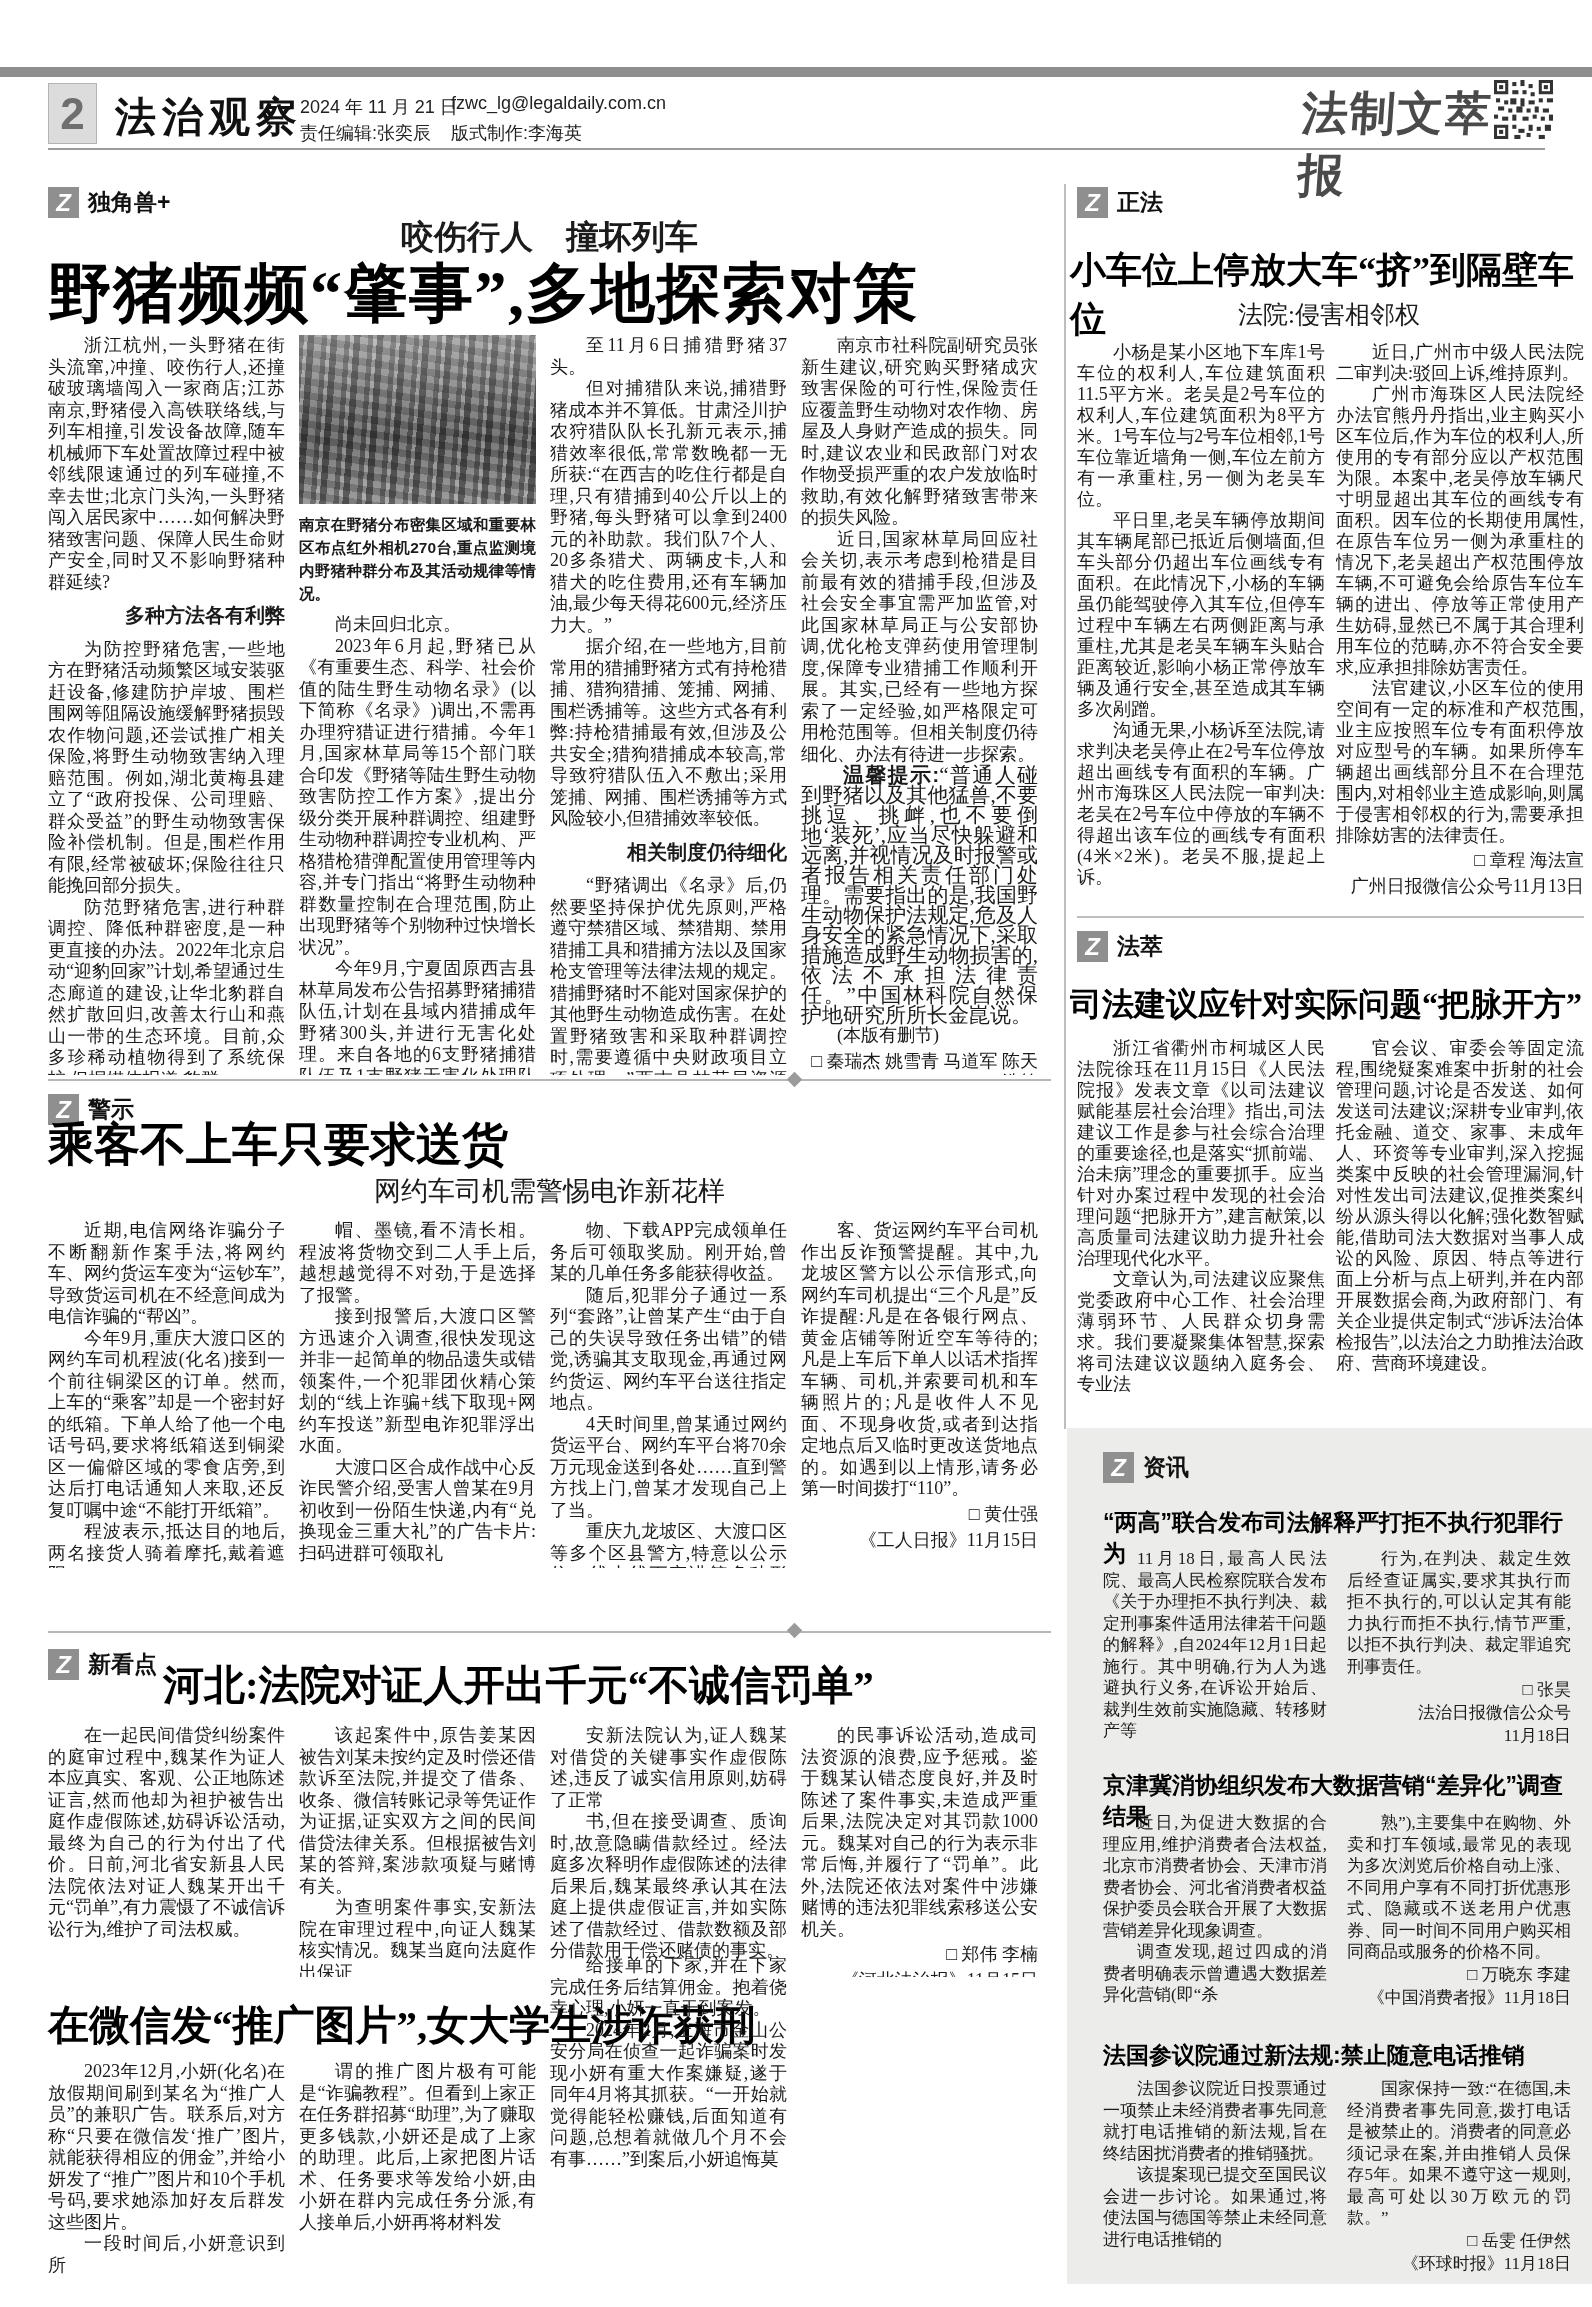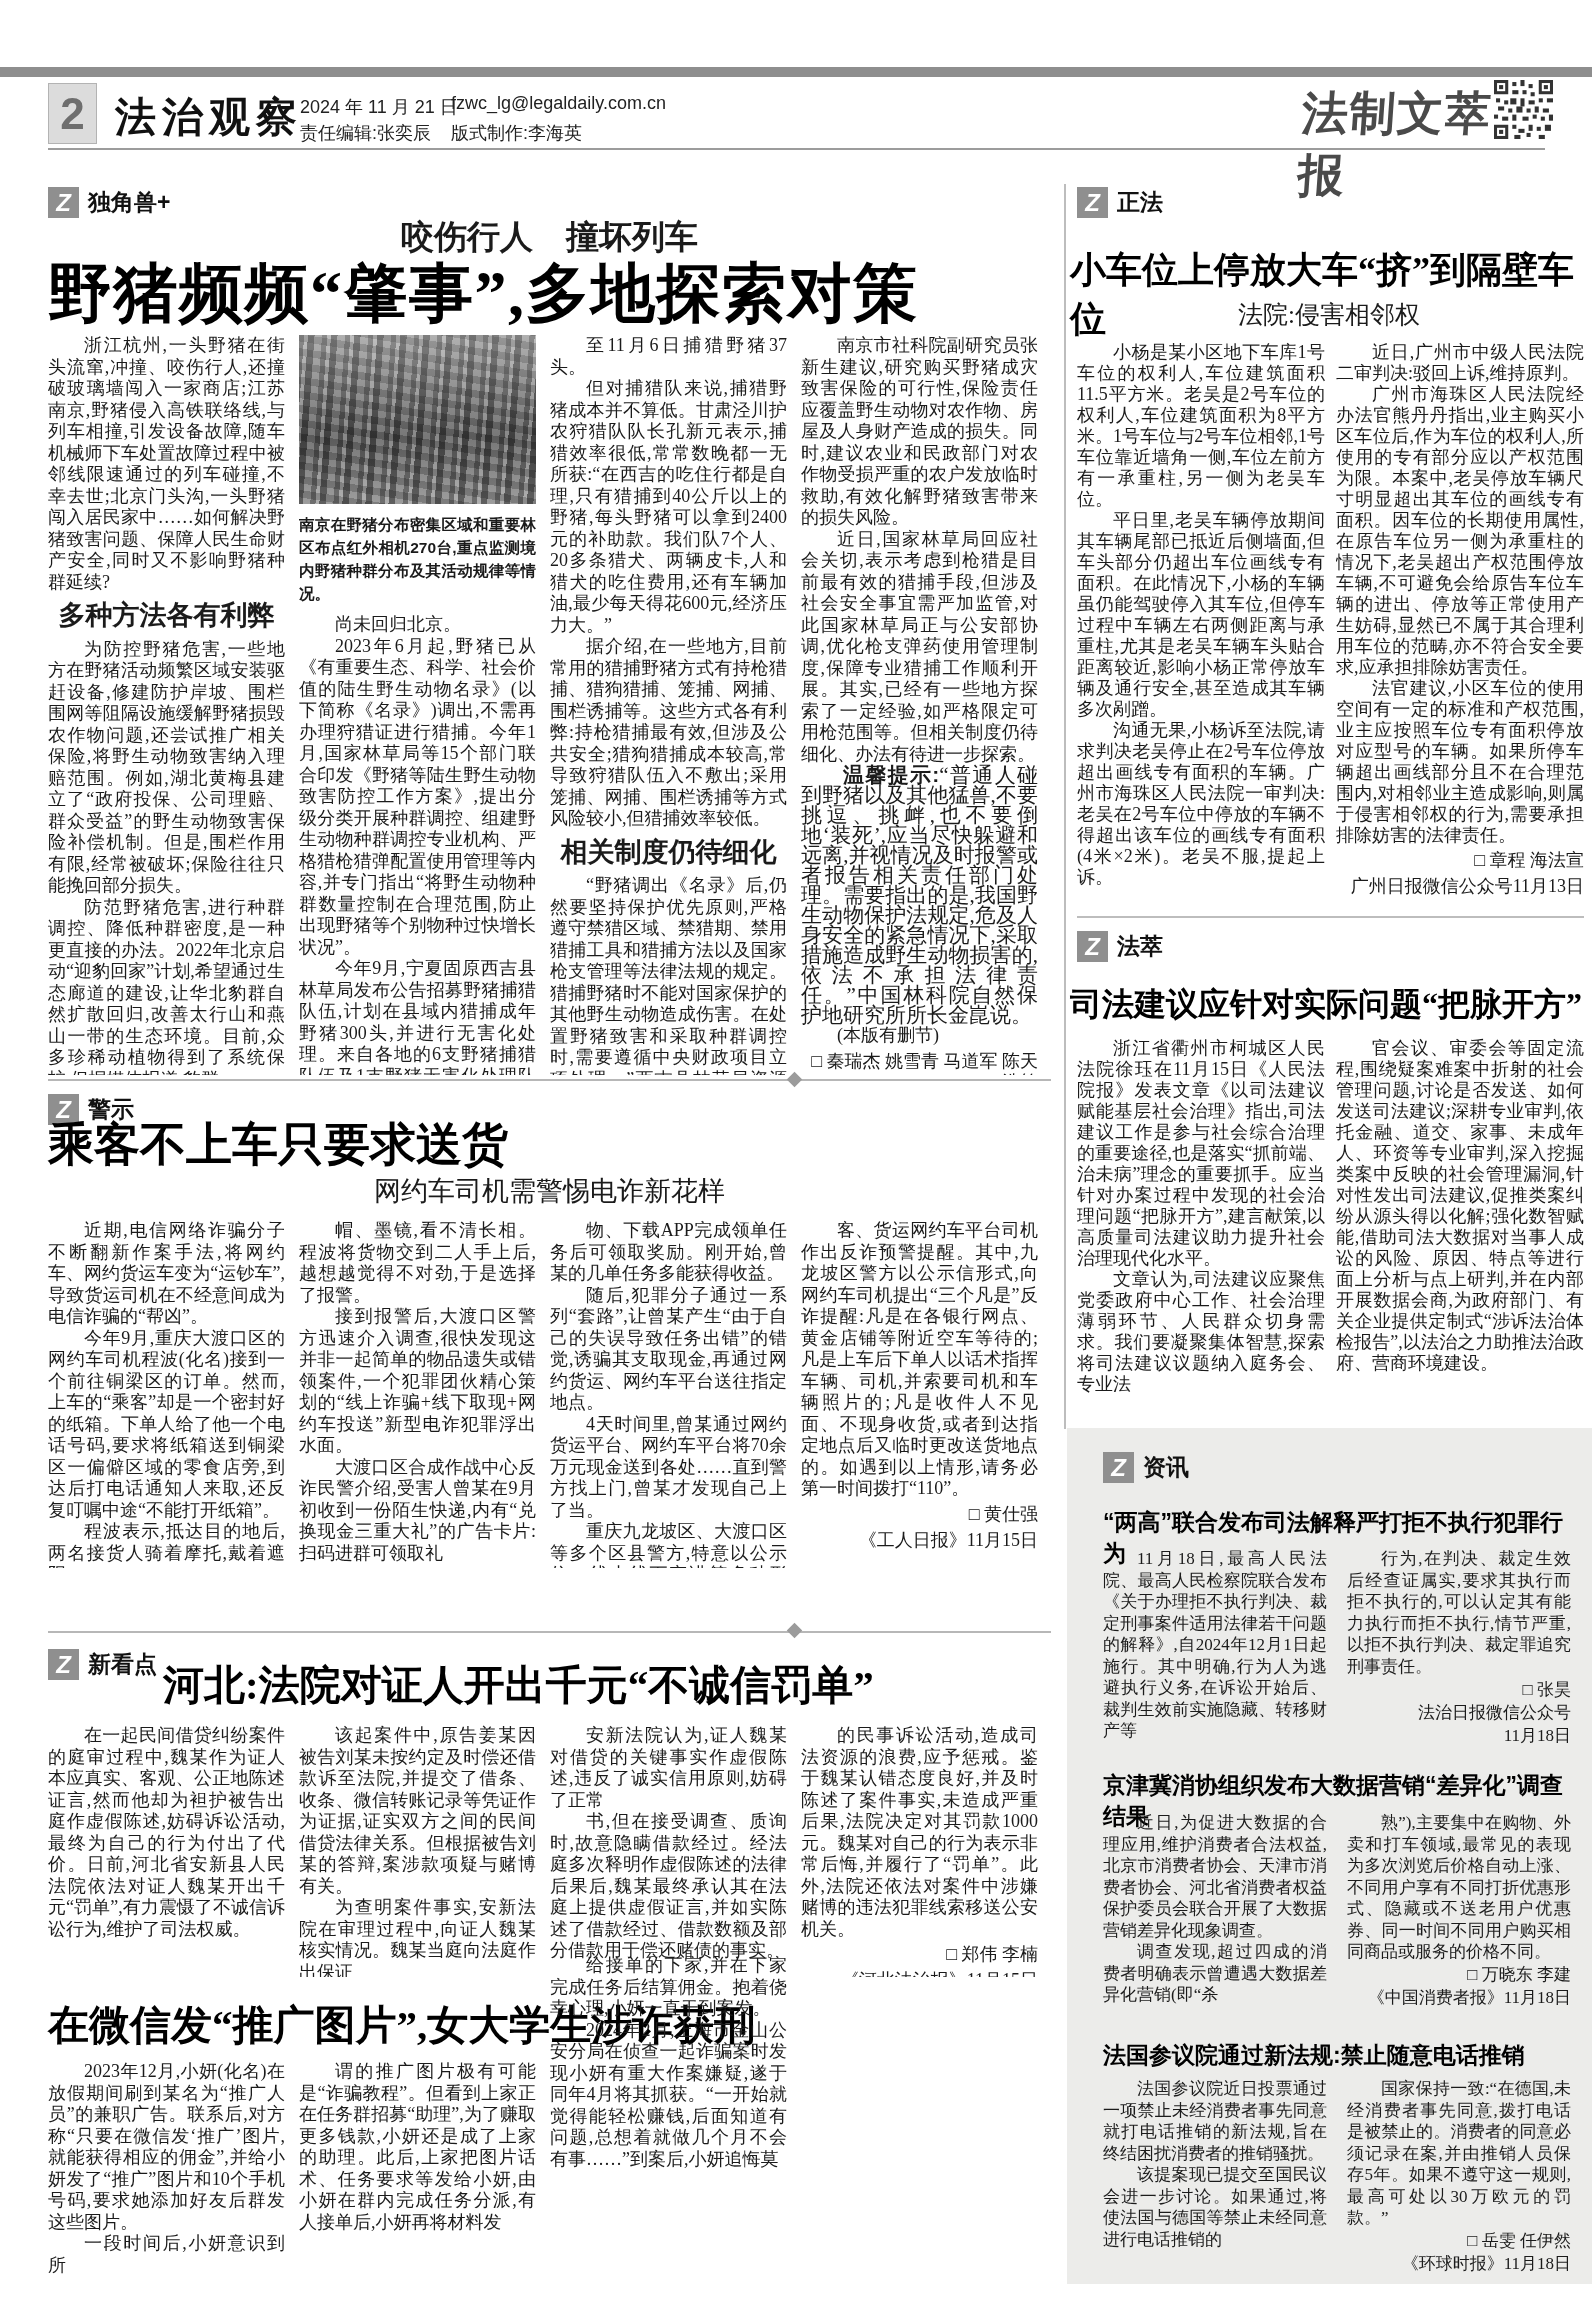--- a/index.html
+++ b/index.html
@@ -38,22 +38,22 @@
   .ttl{position:absolute;margin:0;text-align:left;font-weight:bold;color:#000;
        font-family:"Liberation Serif",serif;}
   .kicker{position:absolute;left:48px;top:215px;width:1003px;text-align:center;
           font-family:"Liberation Sans",sans-serif;font-size:33px;font-weight:bold;}
   .subttl{position:absolute;margin:0;text-align:center;font-weight:normal;color:#1b1b1b;}
   
   .col{position:absolute;overflow:hidden;text-align:justify;font-size:18px;line-height:21.5px;color:#1b1b1b;}
   .col p{margin:0;text-indent:2em;}
   .rcol{font-size:18px;line-height:21px;}
   .zcol{font-size:17px;line-height:21.5px;}
-  .subhead{text-align:center;font-family:"Liberation Sans",sans-serif;font-weight:bold;
-           font-size:27px;margin:12px 0;text-indent:0;}
+  .subhead{text-align:right;font-family:"Liberation Sans",sans-serif;font-weight:bold;
+           font-size:20px;margin:12px 0;text-indent:0;}
   .by{text-align:right !important;text-indent:0 !important;margin-top:4.4px !important;}
   .byblock p{text-align:right;text-indent:0;margin:1.5px 0;}
   .note{text-indent:2em;}
   .tip{font-size:21px;line-height:20px;}
   .tip b{font-family:"Liberation Sans",sans-serif;}
   
   figure{margin:0 0 9px 0;}
   .photo{
     width:237px;height:169px;
     background:

